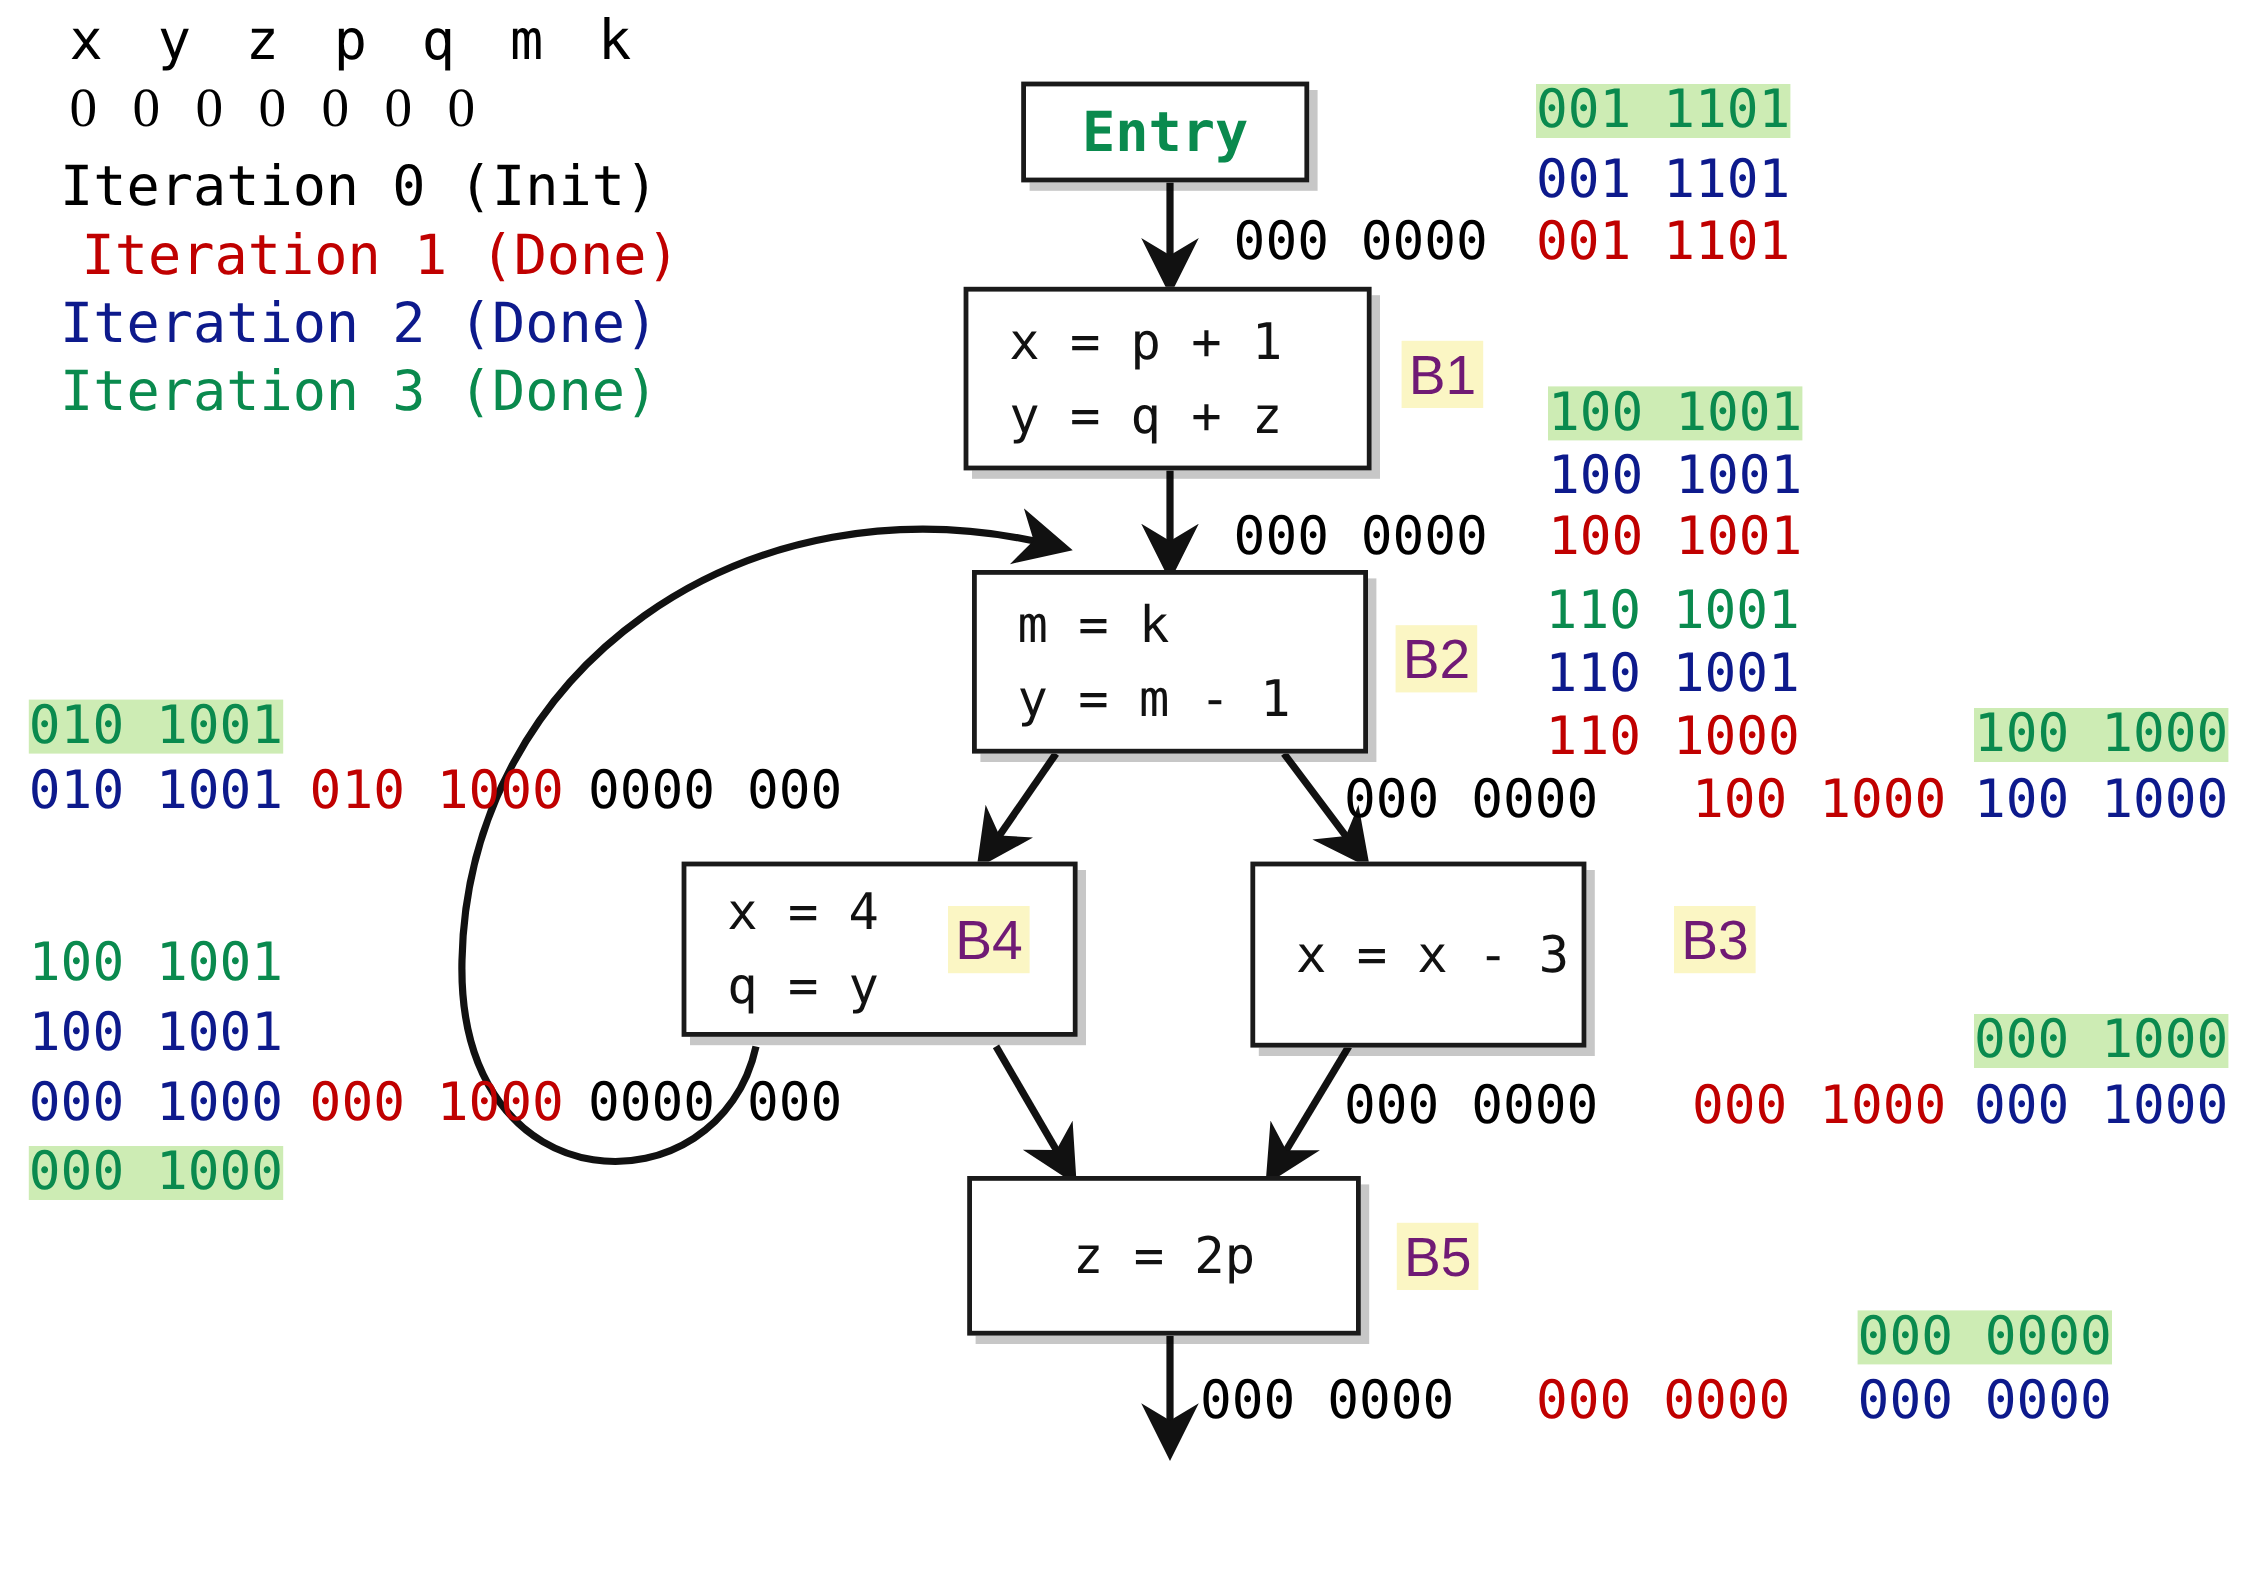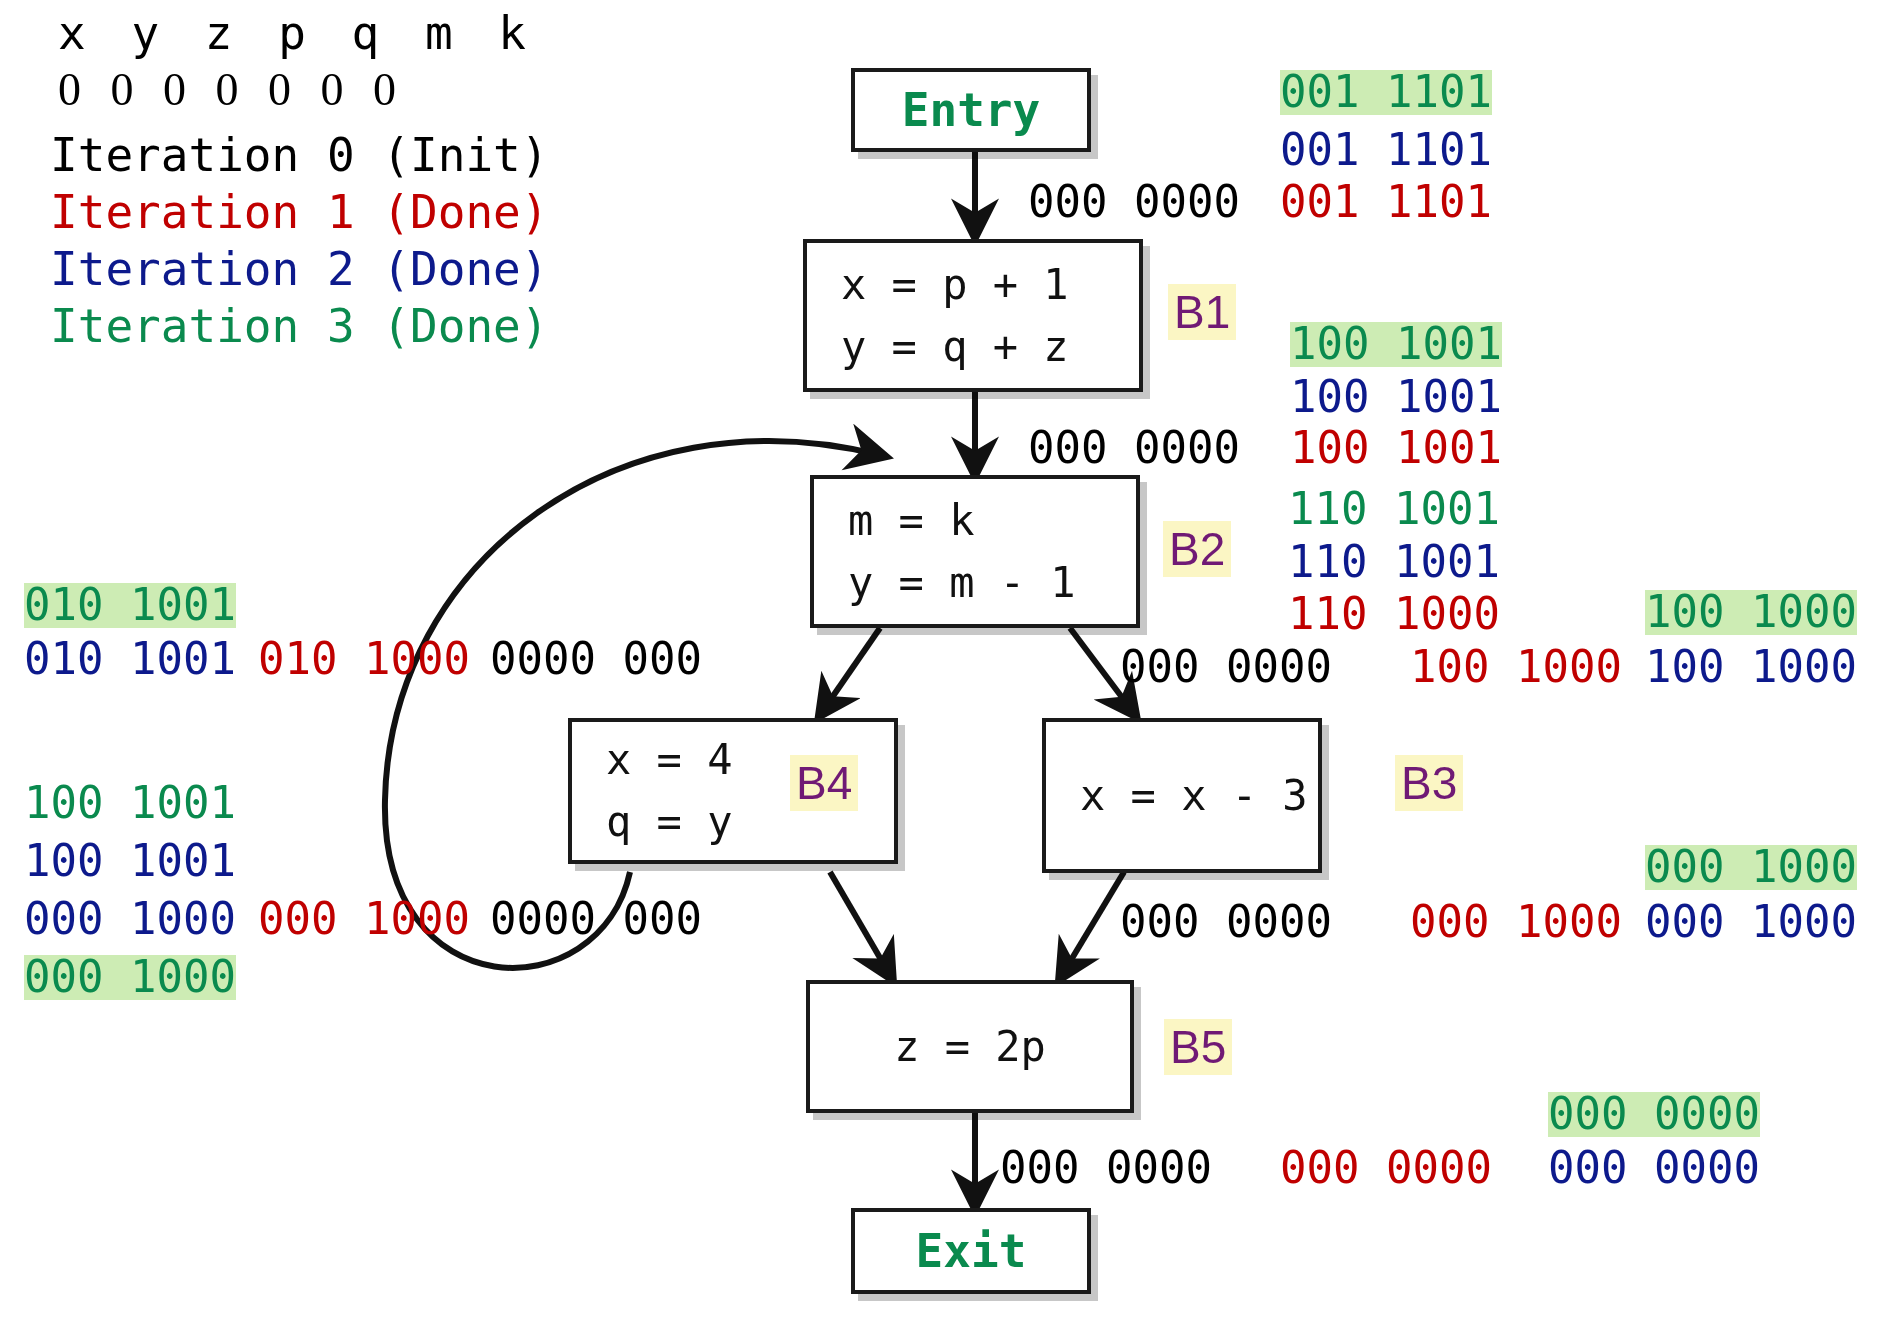--- a/index.html
+++ b/index.html
@@ -62,21 +62,21 @@
       <path d="M975,1113 L975,1203"></path>
 
       <path d="M630,872 C600,1010 380,1010 385,800 C390,560 620,390 880,455"></path>
     </g>
   </svg>
 
   <div class="abs legend-vars" style="left:58px;top:6px;">x y z p q m k</div>
   <div class="abs legend-vars" style="left:58px;top:63px;font-family:Liberation Serif, serif;">0 0 0 0 0 0 0</div>
 
   <div class="abs legend-row c-black" style="left:50px;top:128px;">Iteration 0 (Init)</div>
-  <div class="abs legend-row c-red" style="left:50px;top:185px;">Iteration 1 (Done)</div>
+  <div class="abs legend-row c-red" style="left:68px;top:185px;">Iteration 1 (Done)</div>
   <div class="abs legend-row c-blue" style="left:50px;top:242px;">Iteration 2 (Done)</div>
   <div class="abs legend-row c-green" style="left:50px;top:299px;">Iteration 3 (Done)</div>
 
   <div class="node terminal" style="left:851px;top:68px;width:240px;height:84px;">
     <div class="stmt">Entry</div>
   </div>
 
   <div class="node" style="left:803px;top:239px;width:340px;height:153px;">
     <div class="stmt">x = p + 1</div>
     <div class="stmt">y = q + z</div>
@@ -98,23 +98,20 @@
   <div class="node" style="left:1042px;top:718px;width:280px;height:155px;">
     <div class="stmt">x = x - 3</div>
   </div>
   <div class="blabel" style="left:1395px;top:755px;">B3</div>
 
   <div class="node" style="left:806px;top:980px;width:328px;height:133px;">
     <div class="stmt" style="text-align:center;padding-left:0;">z = 2p</div>
   </div>
   <div class="blabel" style="left:1164px;top:1019px;">B5</div>
 
-  <div class="node terminal" style="left:851px;top:1208px;width:240px;height:86px;">
-    <div class="stmt">Exit</div>
-  </div>
 
   <div class="abs val c-green hl" style="left:1280px;top:70px;">001 1101</div>
   <div class="abs val c-blue" style="left:1280px;top:128px;">001 1101</div>
   <div class="abs val c-red" style="left:1280px;top:180px;">001 1101</div>
   <div class="abs val c-black" style="left:1028px;top:180px;">000 0000</div>
 
   <div class="abs val c-green hl" style="left:1290px;top:322px;">100 1001</div>
   <div class="abs val c-blue" style="left:1290px;top:375px;">100 1001</div>
   <div class="abs val c-red" style="left:1290px;top:426px;">100 1001</div>
   <div class="abs val c-black" style="left:1028px;top:426px;">000 0000</div>

